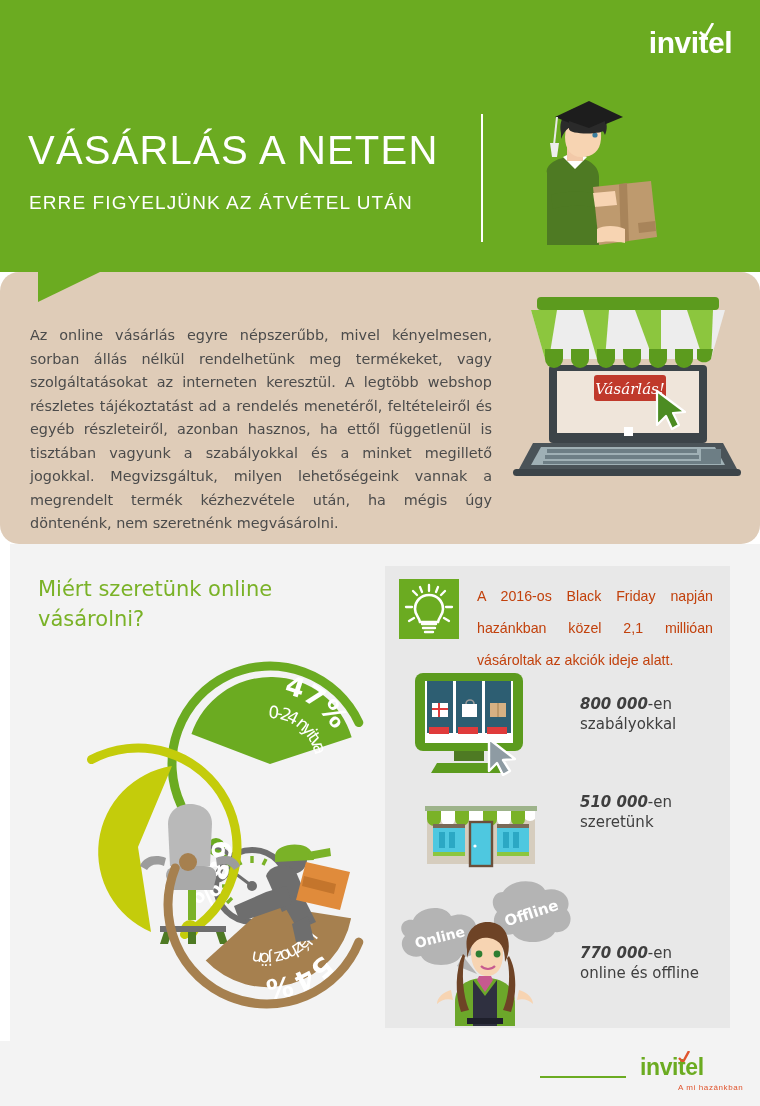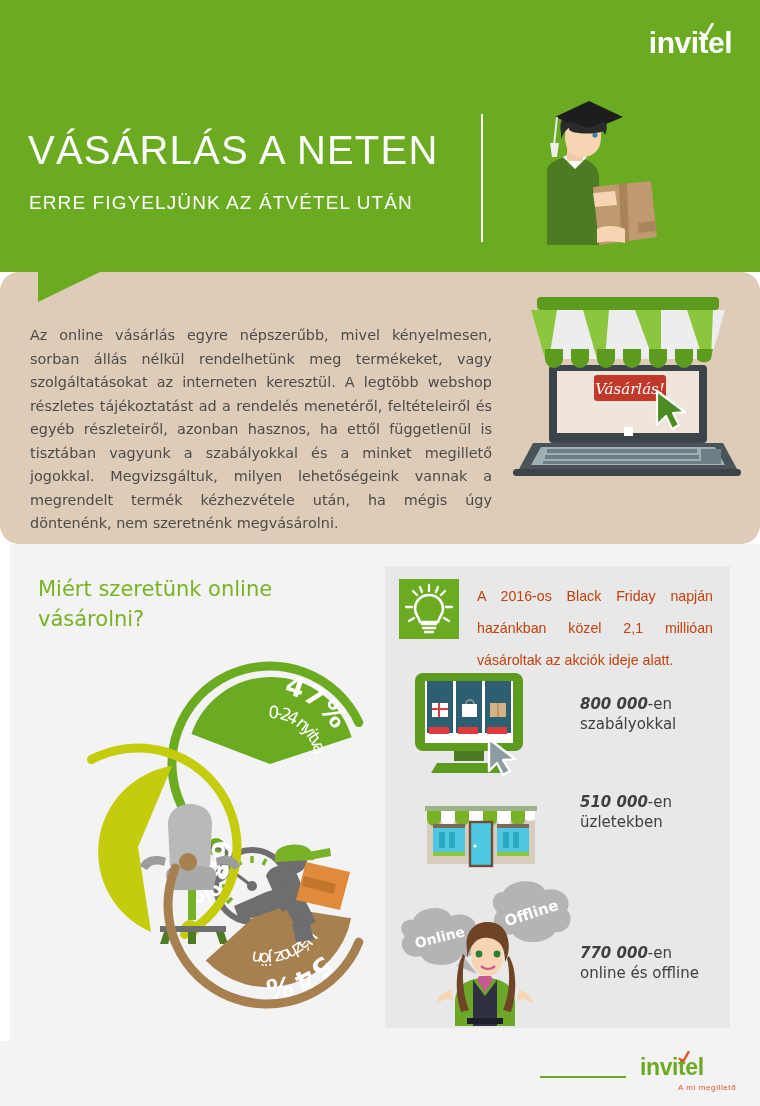--- a/index.html
+++ b/index.html
@@ -405,21 +405,21 @@
         <g fill="#2BA8C4">
           <rect x="26" y="38" width="6" height="16"></rect>
             <rect x="36" y="38" width="6" height="16"></rect>
           <rect x="90" y="38" width="6" height="16"></rect>
             <rect x="100" y="38" width="6" height="16"></rect>
         </g>
       </svg>
     </div>
     <div class="stat-label" style="position:absolute; left:195px; top:226px;">
       <span><b>510 000</b><span>-en</span></span><br>
-      <span>üzletekben</span>
+      <span>szeretünk</span>
     </div>
 
     <div class="stat" style="left:8px; top:310px; width:180px; height:150px;">
       <svg viewBox="0 0 180 150" width="180" height="150">
 
         <g>
           <path d="M110 16 C118 2 146 2 152 14 C168 10 180 22 174 34 C182 42 176 58 162 56
                    C156 68 128 70 120 58 C104 62 96 46 104 36 C96 28 100 16 110 16 Z" fill="#B4B4B4"></path>
           <text x="140" y="42" font-family="DejaVu Sans, sans-serif" font-size="15" font-weight="bold" fill="#ffffff" text-anchor="middle" transform="rotate(-18 140 42)">Offline</text>
         </g>
@@ -456,15 +456,15 @@
   </div>
 
   <div class="footer"></div>
   <div class="footer-rule"></div>
   <div class="foot-logo">
     <span>invitel</span>
     <svg class="tick2" viewBox="0 0 12 11">
       <path d="M1 7 L5 11 L11 0" fill="none" stroke="#E0542E" stroke-width="2.4"></path>
     </svg>
   </div>
-  <div class="foot-tag">A mi megillető</div>
+  <div class="foot-tag">A mi hazánkban</div>
 
 </div>
 
 </body></html>

